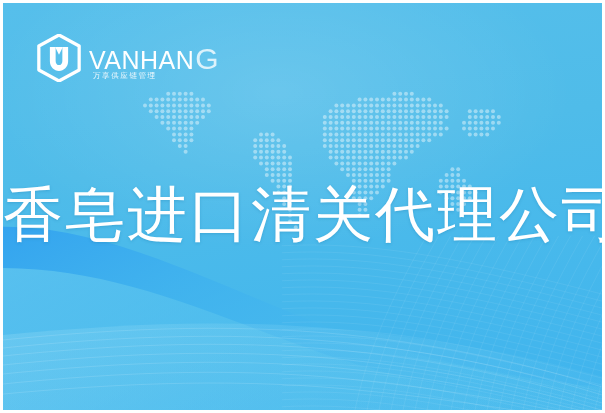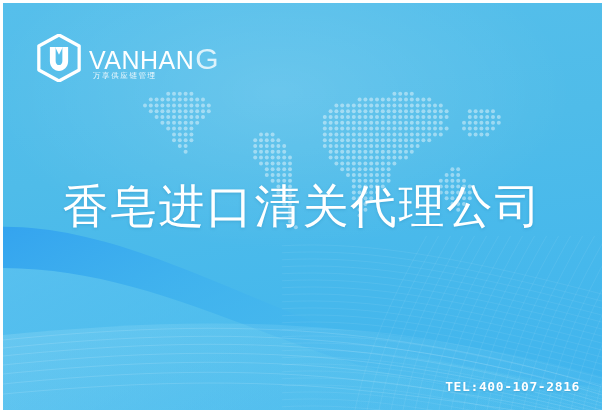--- a/index.html
+++ b/index.html
@@ -123,21 +123,21 @@
 
   
   #headline {
     position: absolute;
     left: 0;
     right: 0;
     top: 178px;
     text-align: center;
     color: #ffffff;
     font-family: "DejaVu Serif", "Liberation Serif", serif;
-    font-size: 46px;
+    font-size: 60px;
     letter-spacing: 2px;
     line-height: 1.1;
     white-space: nowrap;
     text-shadow: 0 1px 3px rgba(30,120,170,0.30);
   }
 
   
   #tel {
     position: absolute;
     right: 22px;
@@ -746,15 +746,14 @@
       <div id="logo-wordmark">
         <span class="wm-main">VANHAN</span>
           <span class="wm-g">G</span>
       </div>
       <div id="logo-sub">万享供应链管理</div>
     </div>
   </div>
 
   <div id="headline">香皂进口清关代理公司</div>
 
-  <div id="tel">TEL:400-107-2816</div>
 
 </div>
 
 </body></html>

